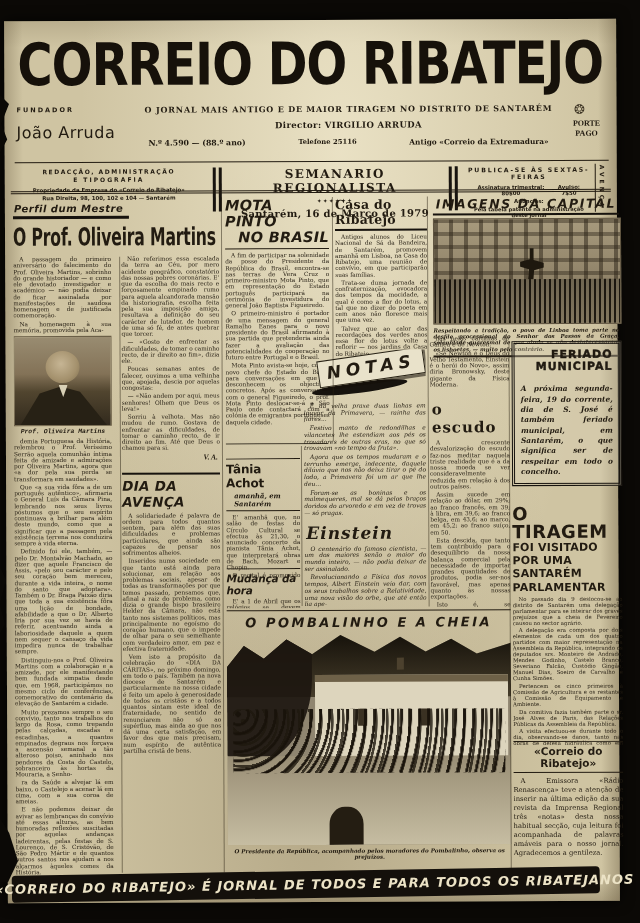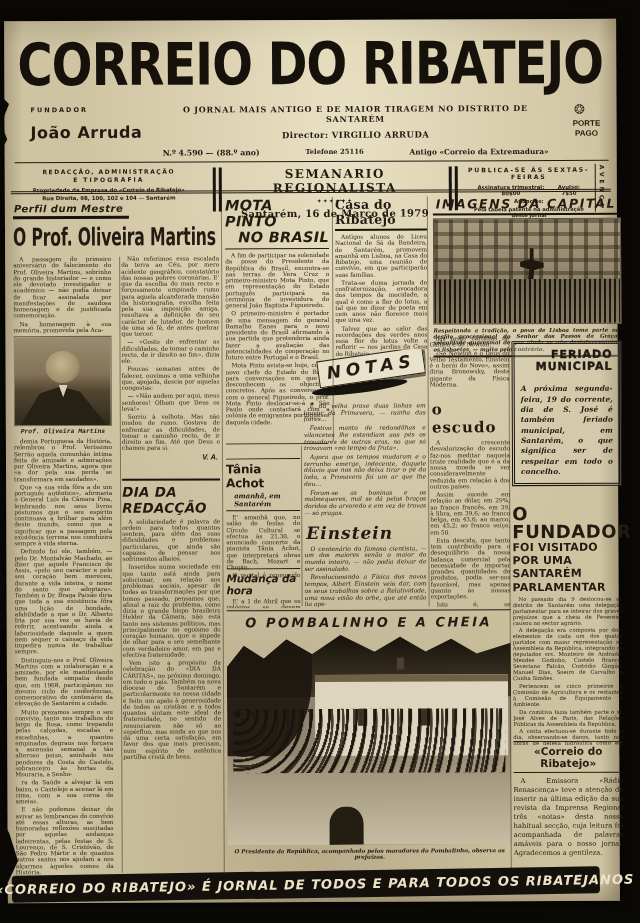--- a/index.html
+++ b/index.html
@@ -27,33 +27,33 @@
   .tear3{left:-4px;top:812px;width:22px;height:70px;clip-path:polygon(0 0,60% 30%,100% 70%,55% 100%,0 100%);}
 
   
   .mast-title{
     position:absolute;left:0;right:0;top:14px;text-align:center;
     font-family:"DejaVu Sans", sans-serif;font-weight:900;
     font-size:48px;letter-spacing:-1px;line-height:1;color:#16110a;
     transform:scaleY(1.22);transform-origin:center top;white-space:nowrap;
   }
   .mast-row{position:absolute;left:12px;right:10px;top:82px;height:56px;display:flex;}
-  .mast-left{width:128px;margin-left:14px;}
+  .mast-left{width:128px;}
   .founder-label{font-family:"DejaVu Sans",sans-serif;font-size:6.5px;font-weight:bold;letter-spacing:2px;margin-top:3px;}
-  .founder-name{font-family:"DejaVu Sans",sans-serif;font-size:16px;font-weight:700;margin-top:9px;letter-spacing:.5px;}
+  .founder-name{font-family:"DejaVu Sans",sans-serif;font-size:16px;font-weight:400;margin-top:9px;letter-spacing:.5px;}
   .mast-center{flex:1;text-align:center;}
   .mast-subtitle{font-size:8px;font-weight:bold;letter-spacing:.8px;margin-top:2px;}
   .mast-director{font-size:8.5px;font-weight:bold;margin-top:6px;letter-spacing:.4px;}
   .mast-meta{display:flex;justify-content:space-between;margin-top:8px;padding:0 4px;}
   .mast-issue{font-size:7.8px;font-weight:bold;}
   .mast-phone{font-size:6.8px;font-weight:bold;}
   .mast-former{font-size:7.4px;font-weight:bold;}
   .mast-right{width:54px;text-align:center;}
   .crest{font-size:13px;line-height:1;color:#3b3222;margin-top:2px;}
-  .porte{font-family:Liberation Sans, sans-serif;font-size:8px;font-weight:bold;margin-top:3px;line-height:1.3;width:40px;margin-left:auto;margin-right:0;}
+  .porte{font-family:Liberation Serif, serif;font-size:8px;font-weight:bold;margin-top:3px;line-height:1.3;width:40px;margin-left:auto;margin-right:0;}
   .info-row{
     position:absolute;left:10px;right:8px;top:141px;height:48px;
     border-top:1px solid #221b11;display:flex;align-items:stretch;padding-top:3px;
   }
   .box-admin{width:188px;text-align:center;font-family:"DejaVu Sans",sans-serif;}
   .ln-a1{font-size:6px;font-weight:bold;letter-spacing:1.5px;margin-top:2px;}
   .ln-a2{font-size:6px;font-weight:bold;letter-spacing:2px;margin-top:1px;}
   .ln-a3{font-size:5.4px;font-weight:bold;margin-top:4px;}
   .ln-a4{font-size:5.4px;font-weight:bold;margin-top:2px;}
   .dbar{width:12px;display:flex;gap:3px;justify-content:center;margin:2px 8px 2px 8px;}
@@ -91,21 +91,21 @@
   .twocol{column-count:2;column-gap:10px;column-fill:auto;height:622px;overflow:hidden;margin-top:6px;}
   figure{margin:3px 0;break-inside:avoid;font-family:Liberation Mono, monospace;}
   .photo-portrait{width:96px;height:88px;position:relative;overflow:hidden;border:1px solid #6a5e46;}
   .pt-bg{position:absolute;inset:0;background:linear-gradient(180deg,#998c71 0%,#837257 42%,#51452f 62%,#322a1d 100%);}
   .pt-face{position:absolute;left:31px;top:14px;width:34px;height:32px;border-radius:50%;
     background:radial-gradient(circle at 45% 40%, #c6b594 0%, #a4916d 60%, #7a6a4c 100%);}
   .pt-suit{position:absolute;left:0;bottom:0;width:100%;height:44%;background:#27211575;
     background:#272115;clip-path:polygon(6% 100%,26% 18%,48% 0,68% 14%,96% 100%);}
   .pt-collar{position:absolute;left:44px;bottom:28px;width:9px;height:12px;background:#d8d0b6;clip-path:polygon(0 0,100% 0,50% 100%);}
   .figcap{font-size:6.4px;font-style:italic;text-align:center;margin-top:2px;font-weight:bold;}
-  .sig{text-align:right;font-weight:bold;font-style:italic;font-size:7.5px;font-family:Liberation Sans, sans-serif;margin:1px 2px 17px 0;}
+  .sig{text-align:right;font-weight:bold;font-style:italic;font-size:7.5px;font-family:Liberation Serif, serif;margin:1px 2px 11px 0;}
   .sec-head-italic{font-family:"DejaVu Sans",sans-serif;font-style:italic;font-weight:900;font-size:13.5px;
     border-top:2px solid #17130e;padding-top:3px;margin:4px 0 3px 0;letter-spacing:.3px;break-inside:avoid;}
 
   
   .mota-h1{font-family:"DejaVu Sans",sans-serif;font-style:italic;font-weight:900;font-size:14.5px;letter-spacing:.3px;}
   .mota-h2{font-family:"DejaVu Sans",sans-serif;font-style:italic;font-weight:900;font-size:14.5px;text-align:right;letter-spacing:.3px;}
   .mota-rule{border-top:1px solid #221b11;margin:3px 0 3px 0;}
 
   
   .casa-head{font-weight:900;font-size:12.5px;border-bottom:2px solid #17130e;padding-bottom:2px;margin-bottom:3px;letter-spacing:.3px;}
@@ -272,21 +272,21 @@
       <div>
           <p>ra da Saúde a alvejar lá em baixo, o Castelejo a acenar lá em cima, com a sua coroa de ameias.</p>
           <p>E não podemos deixar de avivar as lembranças do convívio até essas alturas, as bem humoradas reflexões suscitadas por aquelas andanças ladeirentas, pelas festas de S. Lourenço, de S. Cristóvão, de São Pedro Mártir e de quantos outros santos nos ajudam a nos alçarmos àqueles comes da História.</p>
           <p>Não referimos essa escalada da terra ao Céu, por mero acidente geográfico, constatório das nossas pobres coronárias. E' que da escolha do mais recto e forçosamente empinado rumo para aquela alcandorada mansão da historiografia, escolha feita pela sua imposição amiga, resultava a definição do seu carácter de lutador, de homem de uma só fé, de antes quebrar que torcer.</p>
           <p>— «Gosto de enfrentar as dificuldades, de tomar o caminho recto, de ir direito ao fim», dizia ele.</p>
           <p>Poucas semanas antes de falecer, ouvimos a uma velhinha que, apojada, descia por aquelas congostas:</p>
           <p>— «Não andem por aqui, meus senhores! Olhem que Deus os leva!»</p>
           <p>Sorriu à velhota. Mas não mudou de rumo. Gostava de enfrentar as dificuldades, de tomar o caminho recto, de ir direito ao fim. Até que Deus o chamou para si.</p>
         </div>
       <div class="sig">V. A.</div>
-      <div class="sec-head-italic">DIA DA REDACÇÃO</div>
+      <div class="sec-head-italic">DIA DA AVENÇA</div>
       <div>
           <p>A solidariedade é palavra de ordem para todos quantos sentem, para além das suas dificuldades e problemas particulares, que ainda são capazes de pensar nos sofrimentos alheios.</p>
           <p>Inseridos numa sociedade em que tanto está ainda para solucionar, em relação aos problemas sociais, apesar de todas as transformações por que temos passado, pensamos que, afinal a raiz do problema, como dizia o grande bispo brasileiro Helder da Câmara, não está tanto nos sistemas políticos, mas principalmente no egoísmo do coração humano, que o impede de olhar para o seu semelhante com verdadeiro amor, em paz e efectiva fraternidade.</p>
           <p>Vem isto a propósito da celebração do «DIA DA CÁRITAS», no próximo domingo, em todo o país. Também na nova diocese de Santarém e particularmente na nossa cidade é feito um apelo à generosidade de todos os cristãos e a todos quantos sintam este ideal de fraternidade, no sentido de renunciarem não só ao supérfluo, mas ainda ao que nos dá uma certa satisfação, em favor dos que mais precisam, num espírito de autêntica partilha cristã de bens.</p>
         </div>
     </div>
   </div>
 
   <div class="blk bodytext" style="left:220px;top:177px;width:104px;height:246px;overflow:hidden;">
     <div class="mota-h1">MOTA PINTO</div>
@@ -371,21 +371,21 @@
   <div class="blk" style="left:506px;top:322px;width:110px;">
     <div class="feriado-box">
       <div class="feriado-head">FERIADO MUNICIPAL</div>
       <div>
           <p>A próxima segunda-feira, 19 do corrente, dia de S. José é também feriado municipal, em Santarém, o que significa ser de respeitar em todo o concelho.</p>
         </div>
     </div>
   </div>
 
   <div class="blk" style="left:506px;top:486px;width:110px;">
-    <div class="visit-h1">O FUNDADOR</div>
+    <div class="visit-h1">O TIRAGEM</div>
     <div class="visit-h2">FOI VISITADO</div>
     <div class="visit-h2">POR UMA SANTARÉM</div>
     <div class="visit-h2">PARLAMENTAR</div>
     <div class="visit-body bodytext sm">
         <p>No passado dia 9 deslocou-se ao distrito de Santarém uma delegação parlamentar para se inteirar dos graves prejuízos que a cheia de Fevereiro causou no sector agrário.</p>
         <p>A delegação era composta por dois elementos de cada um dos quatro partidos com maior representação na Assembleia da República, integrando os deputados srs. Monteiro de Andrade, Mendes Godinho, Castelo Branco, Severiano Falcão, Custódio Gingão, Manuel Dias, Soeiro de Carvalho e Cunha Simões.</p>
         <p>Pertencem os cinco primeiros à Comissão de Agricultura e os restantes à Comissão de Equipamento e Ambiente.</p>
         <p>Da comitiva fazia também parte o sr. José Alves de Paris, das Relações Públicas da Assembleia da República.</p>
         <p>A visita efectuou-se durante todo o dia, observando-se danos, tanto nas obras de defesa hidráulica como em culturas e solos agrícolas durante o percurso, que se iniciou na Várzea de Samora Correia e terminou em Valada.</p>
       </div>

